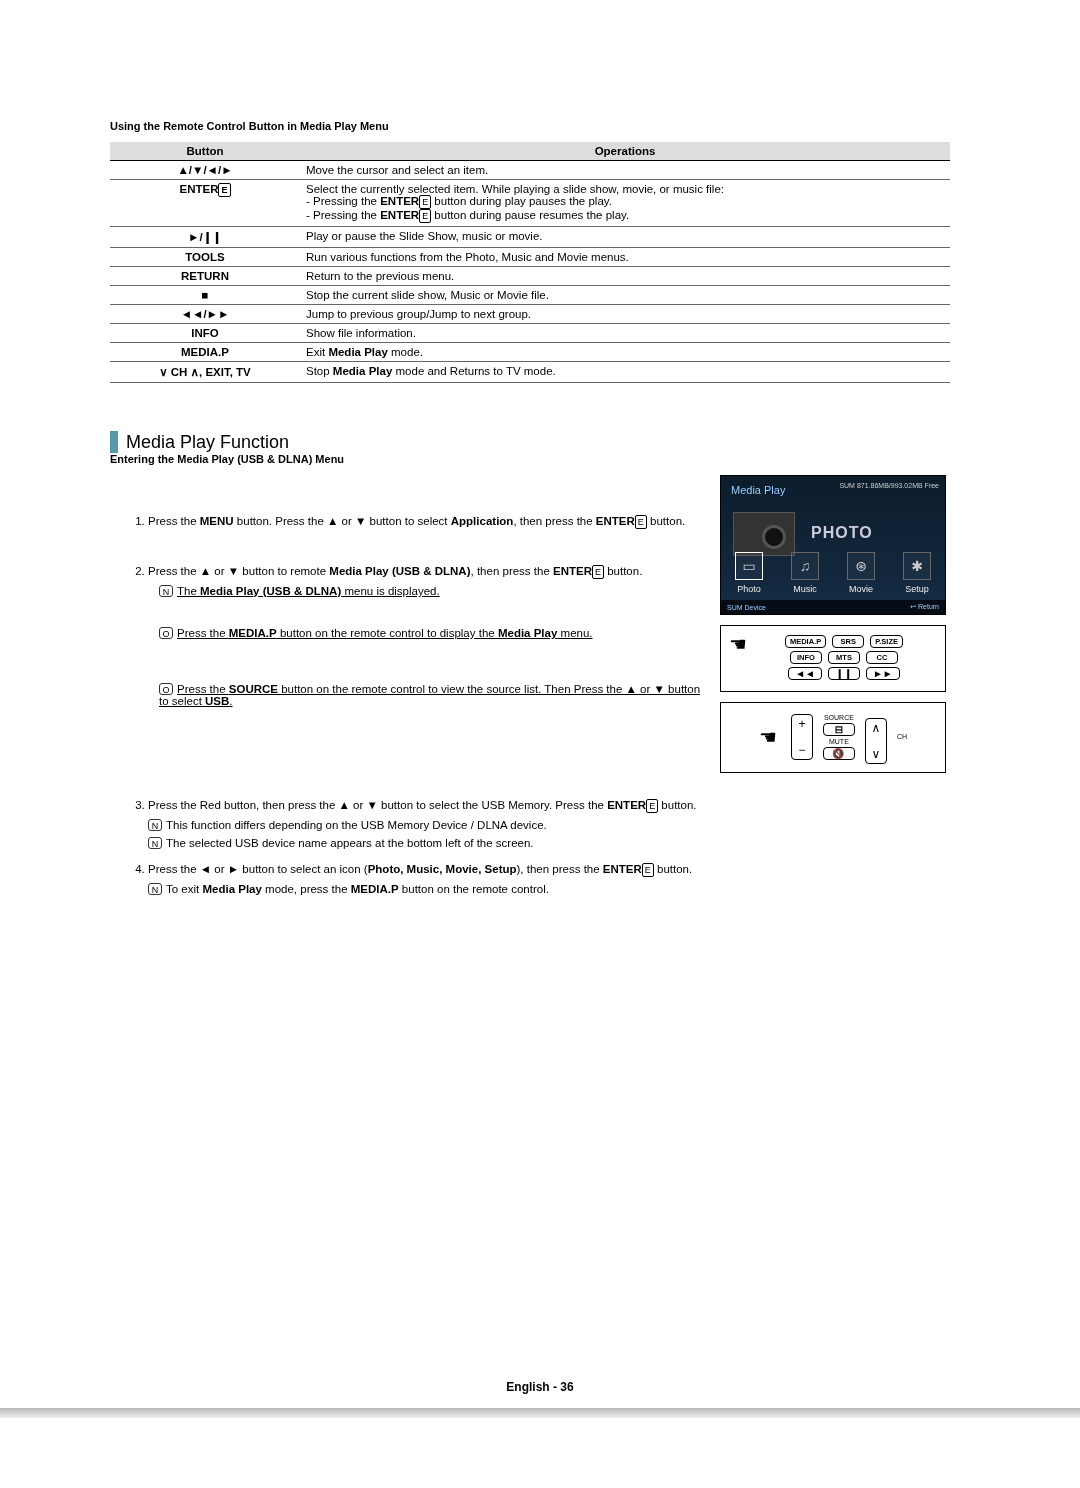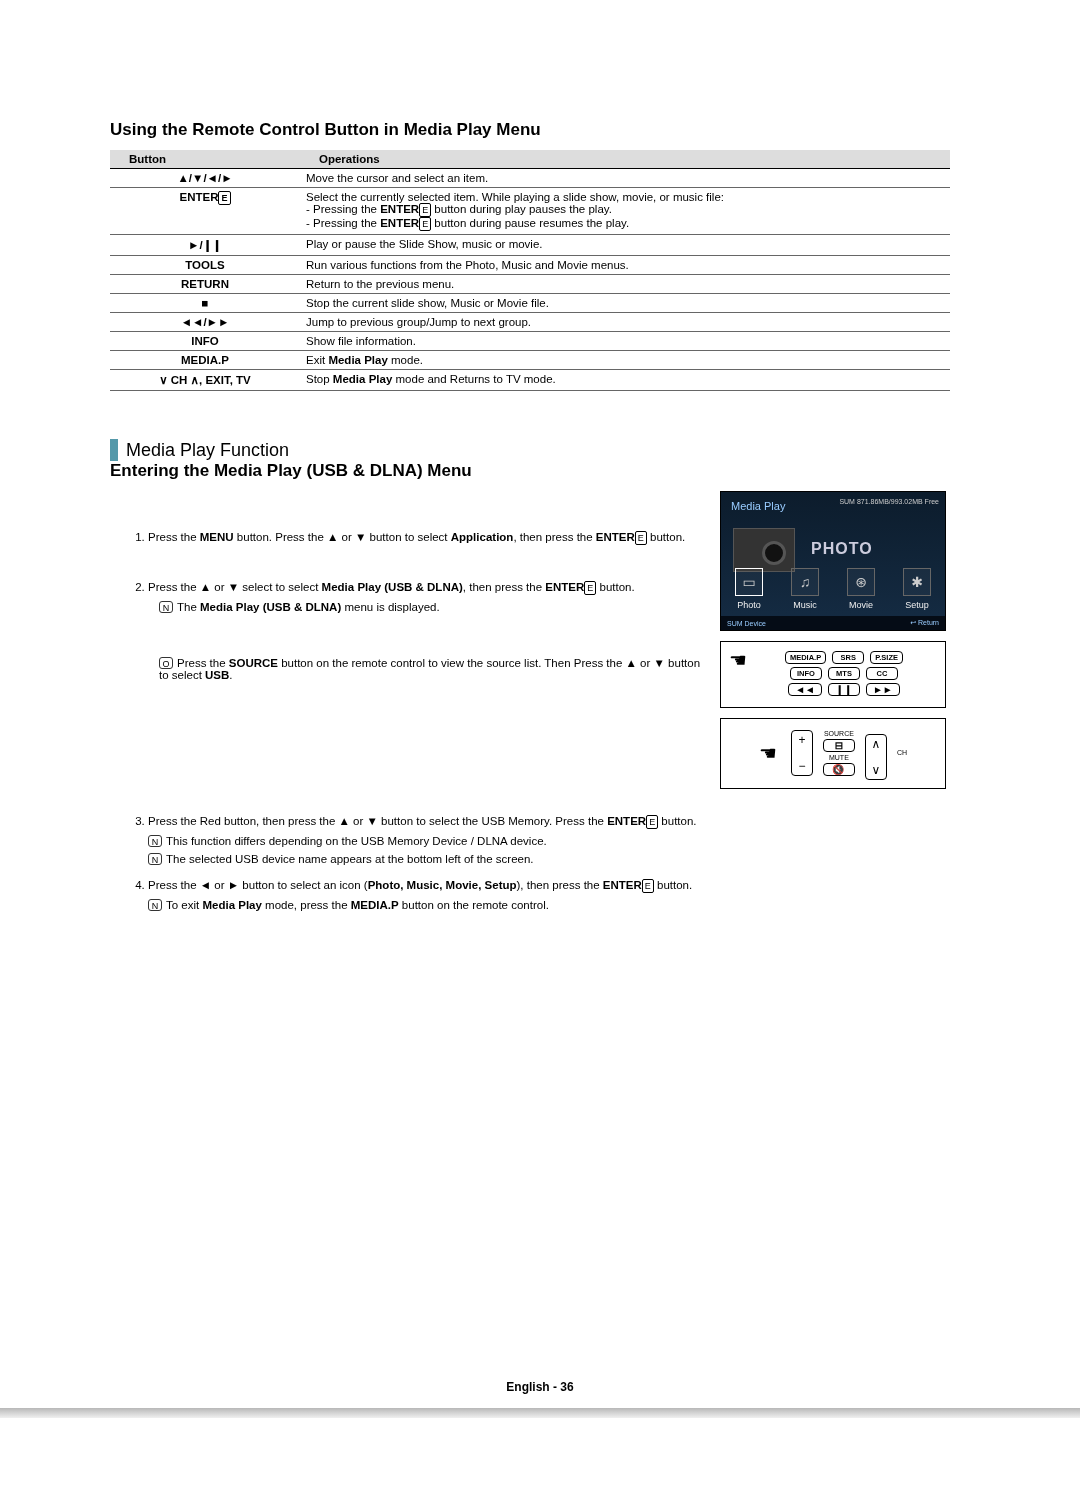--- a/index.html
+++ b/index.html
@@ -11,34 +11,34 @@
     position: relative;
     color: #000;
   }
   .page {
     position: absolute;
     left: 110px;
     top: 120px;
     width: 840px;
   }
   .sub-heading {
-    font-size: 17px;
+    font-size: 11px;
     font-weight: bold;
     margin-bottom: 10px;
   }
   table.button-table {
     width: 100%;
     border-collapse: collapse;
     font-size: 11.5px;
   }
   table.button-table th {
     background: #ddd;
-    text-align: left;
+    text-align: center;
     font-weight: bold;
-    padding: 3px 19px;
+    padding: 3px 12px;
     border-bottom: 1px solid #000;
   }
   table.button-table td {
     border-bottom: 1px solid #666;
     padding: 3px 6px;
     vertical-align: top;
   }
   table.button-table td.btncol {
     width: 190px;
     text-align: center;
@@ -57,21 +57,21 @@
   .section-bar .stripe {
     width: 8px; height: 22px; background:#59a; display:inline-block;
   }
   .section-bar .title { font-size: 18px; font-weight: normal; }
   .intro { font-size:11.5px; margin:14px 0 20px 22px; }
   .steps-area { display:flex; gap:14px; }
   .steps-left { flex:1; font-size:11.5px; }
   .steps-right { width:230px; }
   ol.steps { list-style: decimal; padding-left: 38px; margin-top: 40px; }
   ol.steps > li { margin-bottom: 36px; }
-  ol.steps > li .note { margin-top:6px; padding-left:11px; }
+  ol.steps > li .note { margin-top:6px; padding-left:11px;text-decoration:underline; }
   .note-ico {
     display:inline-block; border:1px solid #333; border-radius:3px; font-size:9px;
     width:14px; height:12px; line-height:12px; text-align:center; margin-right:4px;
   }
   .tvshot {
     width:226px; height:140px; background:linear-gradient(#0c1c2c,#152c44);
     border:1px solid #000; color:#eee; position:relative; font-size:9px;
   }
   .tvshot .mp-title { position:absolute; top:8px; left:10px; color:#9cf; font-size:11px; }
   .tvshot .sum { position:absolute; top:6px; right:6px; font-size:7px; color:#ccc; }
@@ -174,22 +174,23 @@
 
   <div class="sub-heading">Entering the Media Play (USB &amp; DLNA) Menu</div>
 
   <div class="steps-area">
     <div class="steps-left">
       <ol class="steps">
         <li>
           <span>Press the </span><span class="bbold">MENU</span><span> button. Press the ▲ or ▼ button to select </span><span class="bbold">Application</span><span>, then press the </span><span class="bbold">ENTER</span><span class="enter-glyph">E</span><span> button.</span>
         </li>
         <li>
-          <span>Press the ▲ or ▼ select to select </span><span class="bbold">Media Play (USB &amp; DLNA)</span><span>, then press the </span><span class="bbold">ENTER</span><span class="enter-glyph">E</span><span> button.</span>
+          <span>Press the ▲ or ▼ button to remote </span><span class="bbold">Media Play (USB &amp; DLNA)</span><span>, then press the </span><span class="bbold">ENTER</span><span class="enter-glyph">E</span><span> button.</span>
           <div class="note"><span class="note-ico">N</span><span>The </span><span class="bbold">Media Play (USB &amp; DLNA)</span><span> menu is displayed.</span></div>
+          <div class="note" style="margin-top:30px;"><span class="note-ico">O</span><span>Press the </span><span class="bbold">MEDIA.P</span><span> button on the remote control to display the </span><span class="bbold">Media Play</span><span> menu.</span></div>
           <div class="note" style="margin-top:44px;"><span class="note-ico">O</span><span>Press the </span><span class="bbold">SOURCE</span><span> button on the remote control to view the source list. Then Press the ▲ or ▼ button to select </span><span class="bbold">USB</span><span>.</span></div>
         </li>
       </ol>
     </div>
 
     <div class="steps-right">
       <div class="tvshot">
         <div class="mp-title">Media Play</div>
         <div class="sum">SUM   871.86MB/993.02MB Free</div>
         <div class="camtile"></div>

